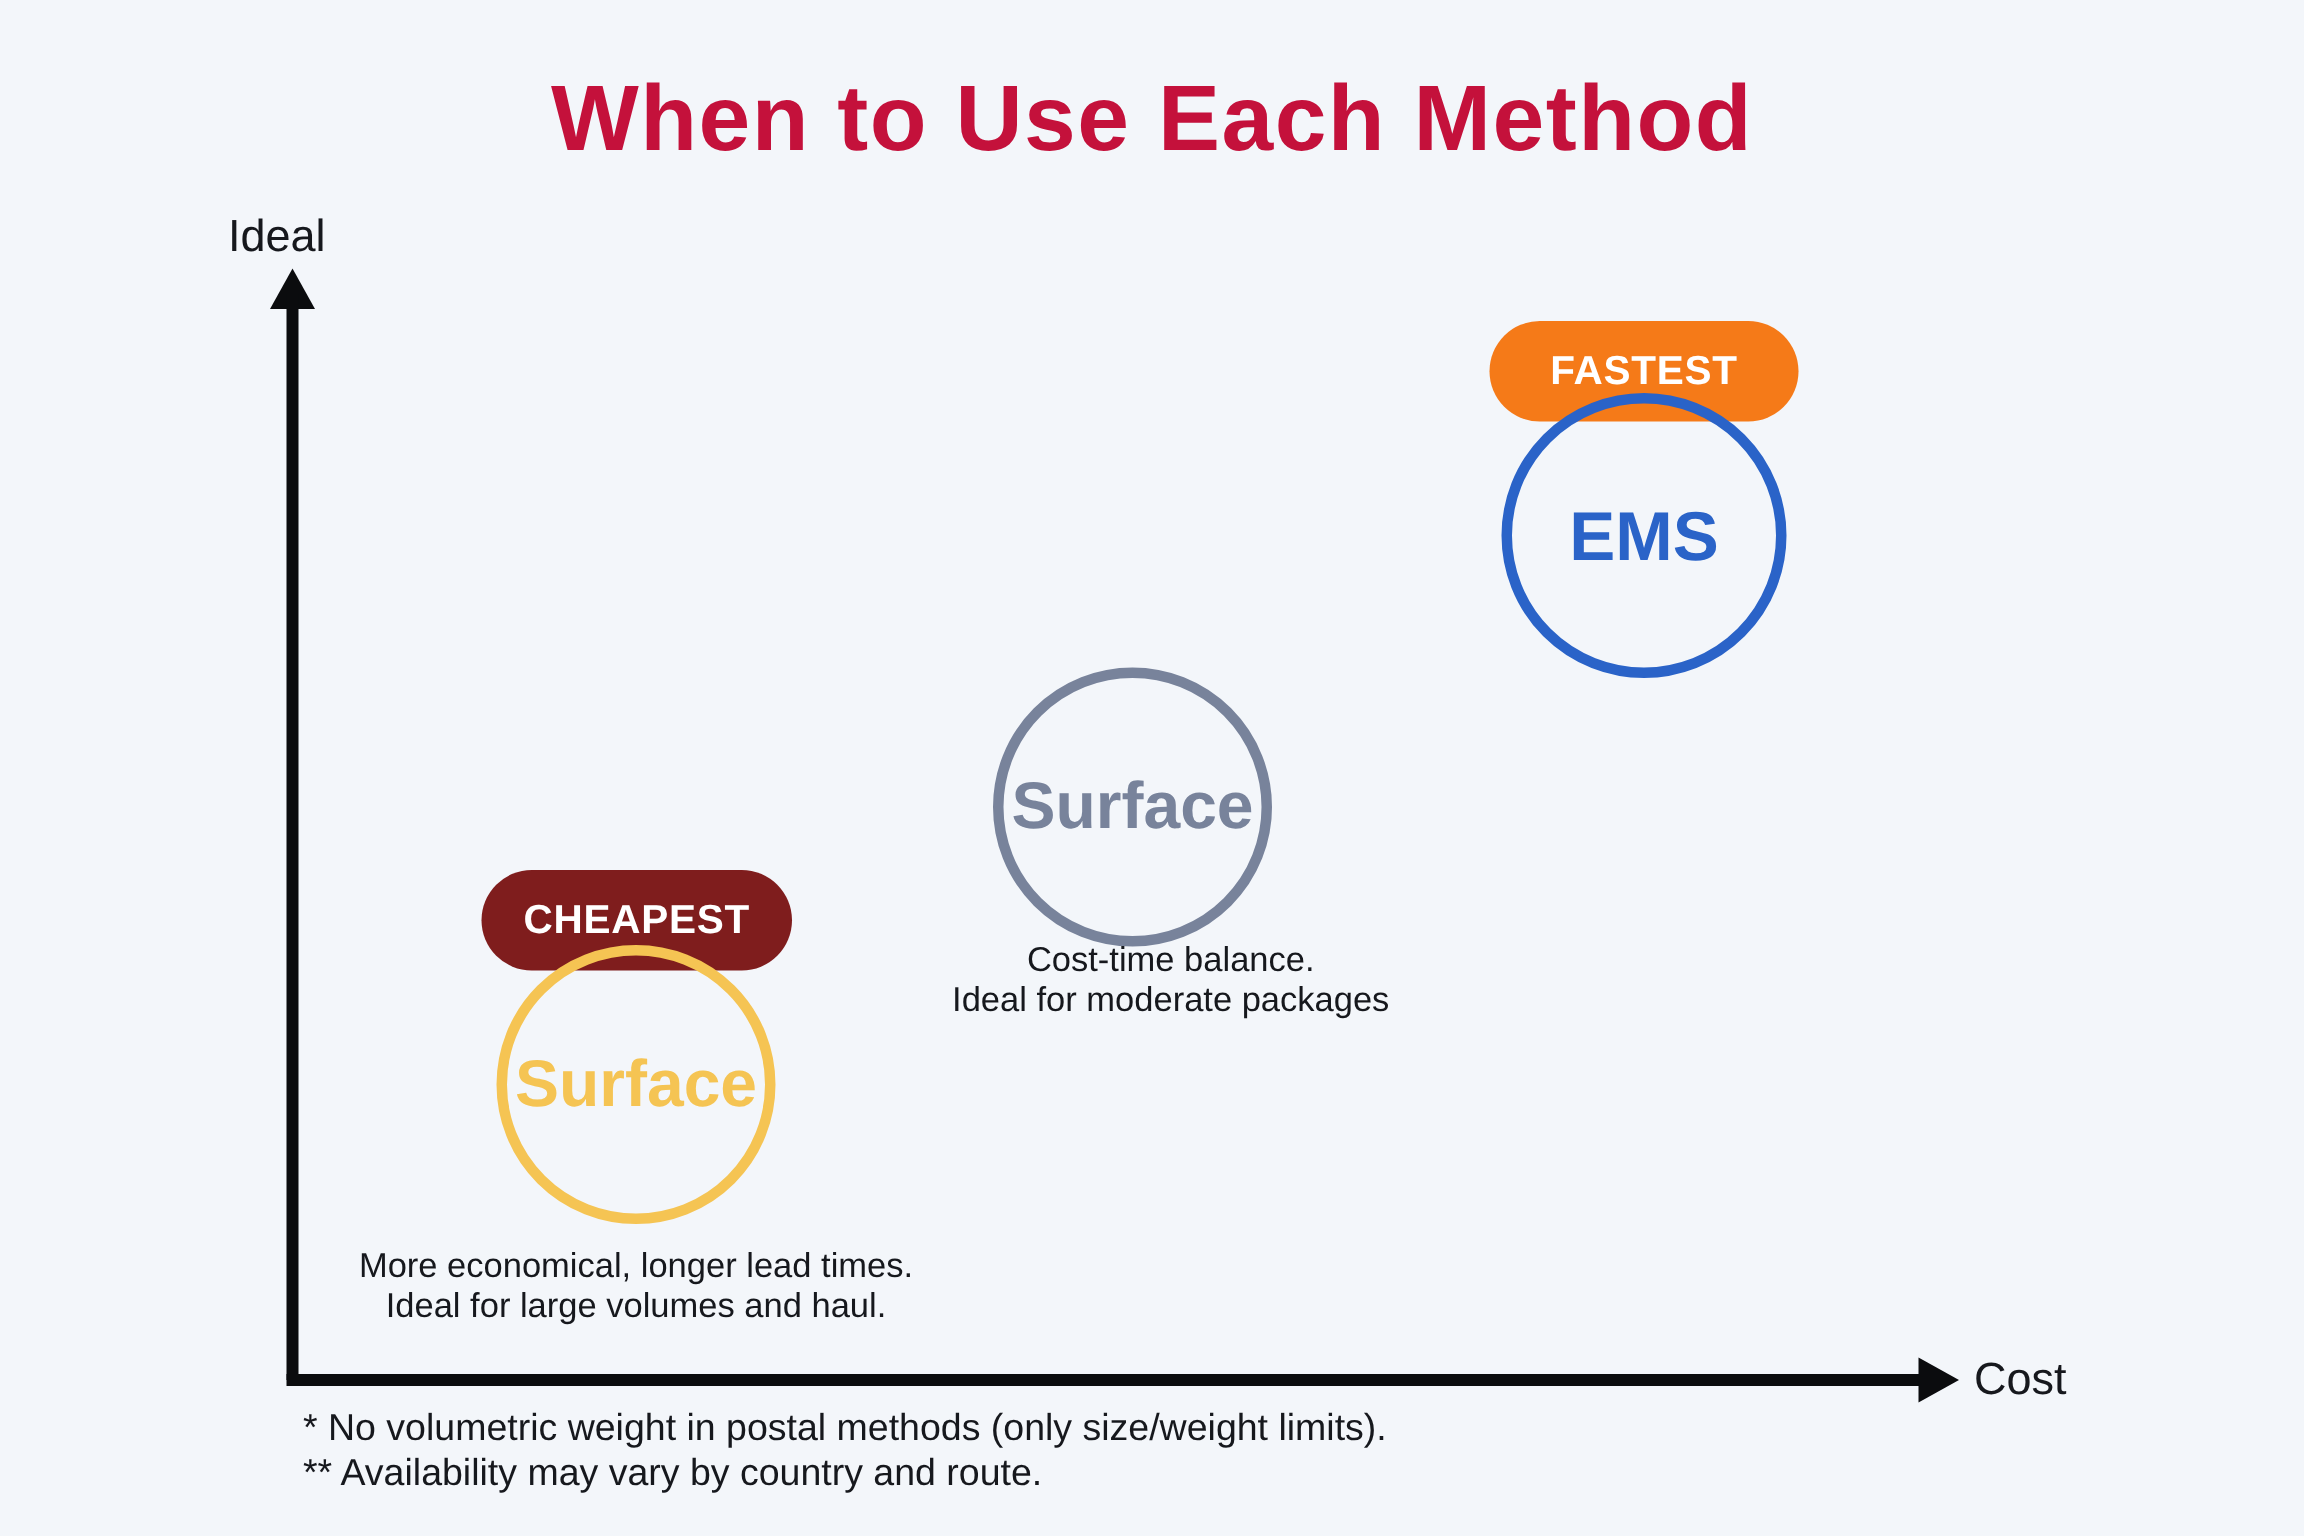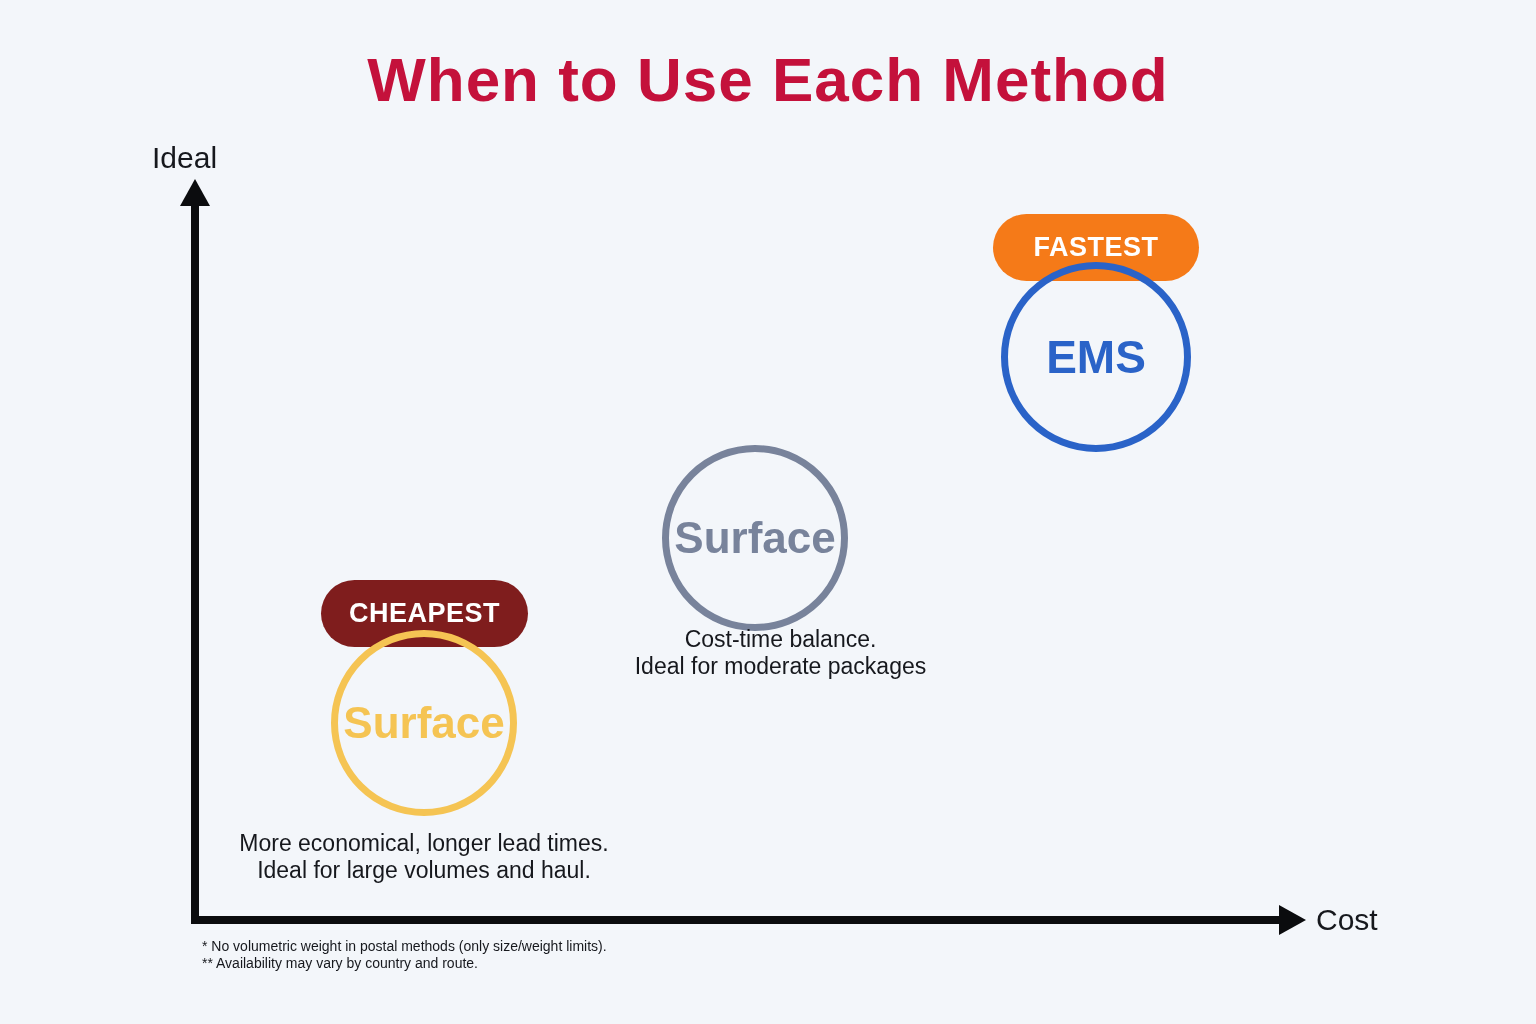--- a/index.html
+++ b/index.html
@@ -109,21 +109,21 @@
     line-height: 1.16;
     color: #16181D;
     white-space: pre-line;
   }
   .desc-ems     { left: 946px; top: 464px; width: 348px; }
   .desc-airmail { left: 608px; top: 626px; width: 345px; }
   .desc-surface { left: 224px; top: 830px; width: 400px; }
   .footnotes {
     position: absolute;
     left: 202px; top: 938px;
-    font-size: 14px;
+    font-size: 25px;
     line-height: 1.19;
     color: #16181D;
     white-space: pre-line;
   }
 </style>
 </head>
 <body>
 
 <div class="canvas">
 

